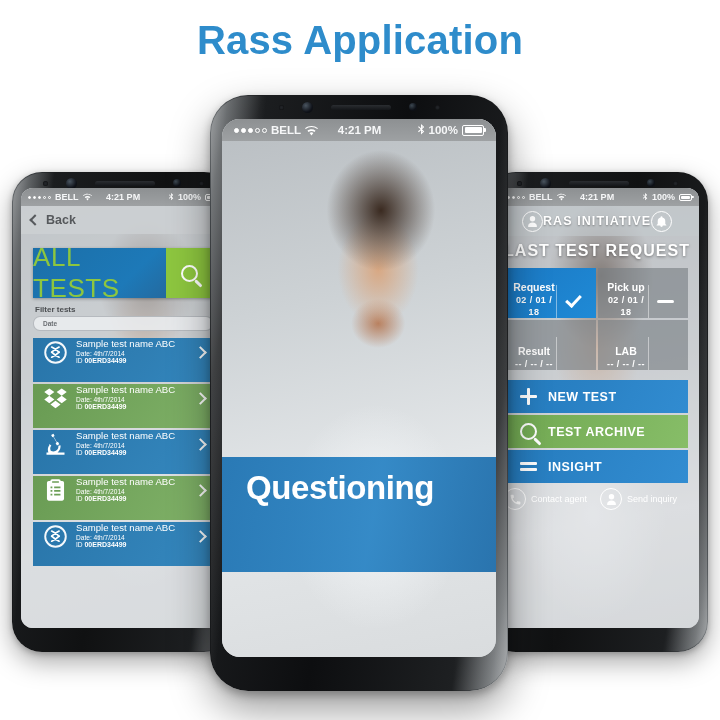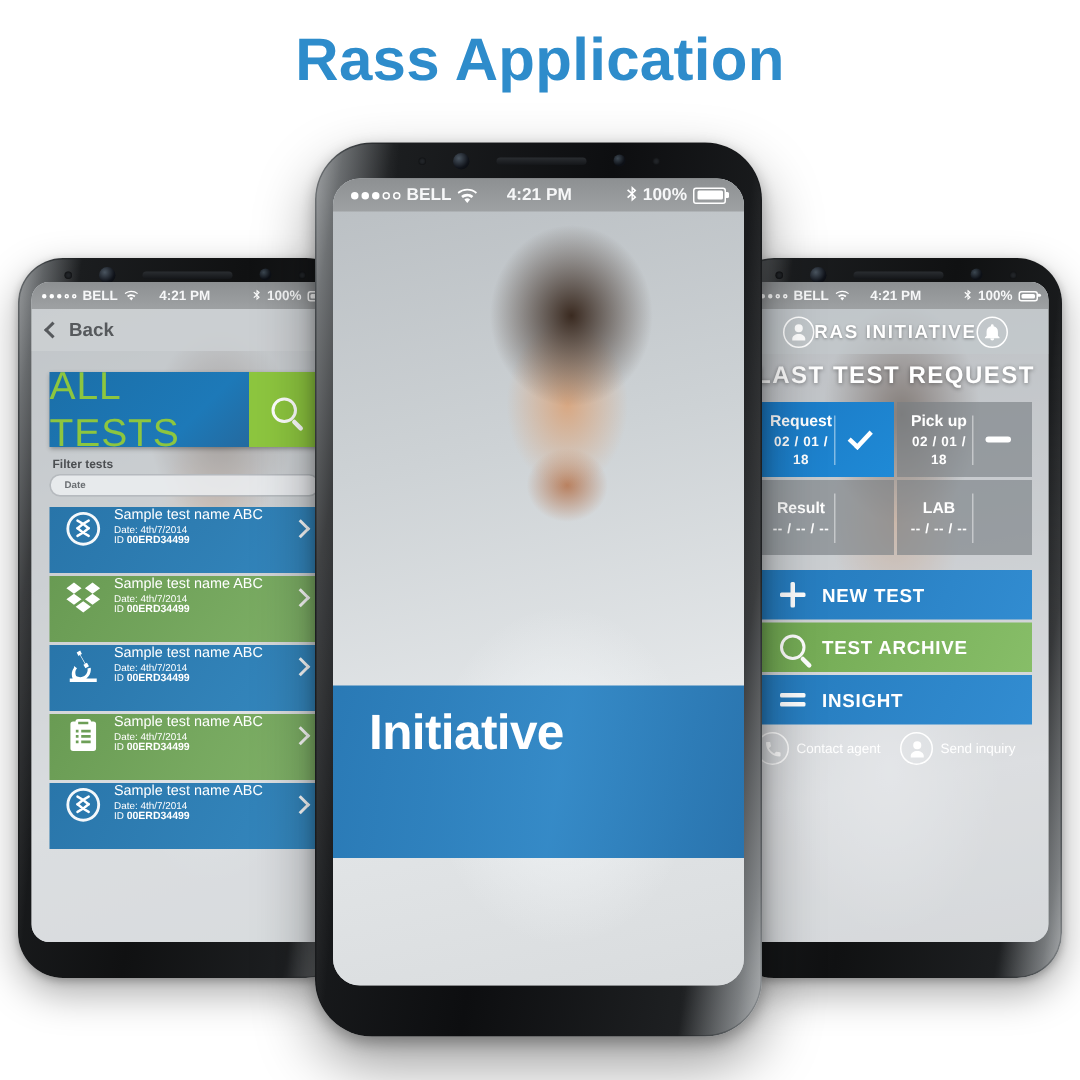--- a/index.html
+++ b/index.html
@@ -145,21 +145,21 @@
   .rhead .htitle{ font-size:12.5px; font-weight:700; color:#fff;
                   letter-spacing:1.1px; text-shadow:0 1px 2px rgba(0,0,0,.35); }
   .ico-circ{ width:21px;height:21px;border-radius:50%;border:1.6px solid #fff;
              display:flex;align-items:center;justify-content:center; }
   .ico-circ svg{ width:13px;height:13px;fill:#fff; }
   .ltr{ position:absolute; left:0; right:0; top:54px; text-align:center;
         font-size:16px; font-weight:700; color:#fff; letter-spacing:1px;
         text-shadow:0 1px 3px rgba(0,0,0,.4); }
   .grid{ position:absolute; left:11px; right:11px; top:80px;
          display:grid; grid-template-columns:1fr 1fr; gap:2px; }
-  .cell{ height:50px; display:flex; align-items:center; padding:0 6px;
+  .cell{ height:50px; display:flex; align-items:flex-end; padding:0 6px;
          background:rgba(120,126,131,.62); color:#fff; position:relative; }
   .cell.active{ background:linear-gradient(135deg,#1b79c4,#1f8ad6); }
   .cell .ctext{ flex:1; line-height:1.35; text-align:center; }
   .cell .clabel{ font-size:10.5px; font-weight:700; }
   .cell .cdate{ font-size:9px; font-weight:600; letter-spacing:.4px; }
   .cell .cmark{ width:34px; display:flex; align-items:center; justify-content:center;
                 border-left:1px solid rgba(255,255,255,.45); height:66%; }
   .ck{ width:15px;height:9px;border-left:3.4px solid #fff;border-bottom:3.4px solid #fff;
        transform:rotate(-47deg); margin-top:-4px; }
   .dsh{ width:17px;height:3.4px;background:#fff;border-radius:2px; }
@@ -547,19 +547,19 @@
               <path fill="#fff" d="M6 0l5 4.5L7.4 8 11 11.5 6 16V9.6L2.6 12.6 1.4 11.3 5.4 8 1.4 4.7 2.6 3.4 6 6.4V0zm1.4 3.6v2.3l1.3-1.1-1.3-1.2zm0 6.7v2.3l1.3-1.2-1.3-1.1z"></path>
             </svg>
           <span>100%</span>
           <span class="batt" style="width:22px;height:11px;padding:1.5px">
               <i style="width:100%"></i>
             </span>
         </span>
       </div>
 
       <div class="cband">
-        <div class="q">Initiative</div>
+        <div class="q">Questioning</div>
       </div>
 
     </div>
   </div>
 
 </div>
 
 </body></html>

